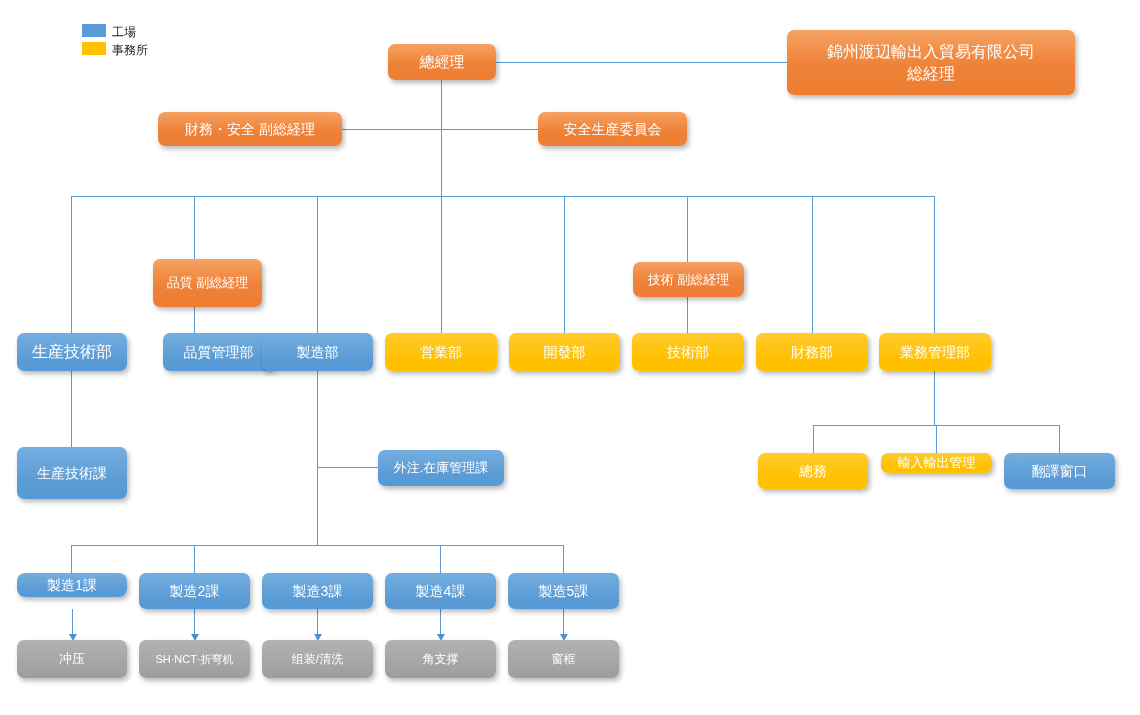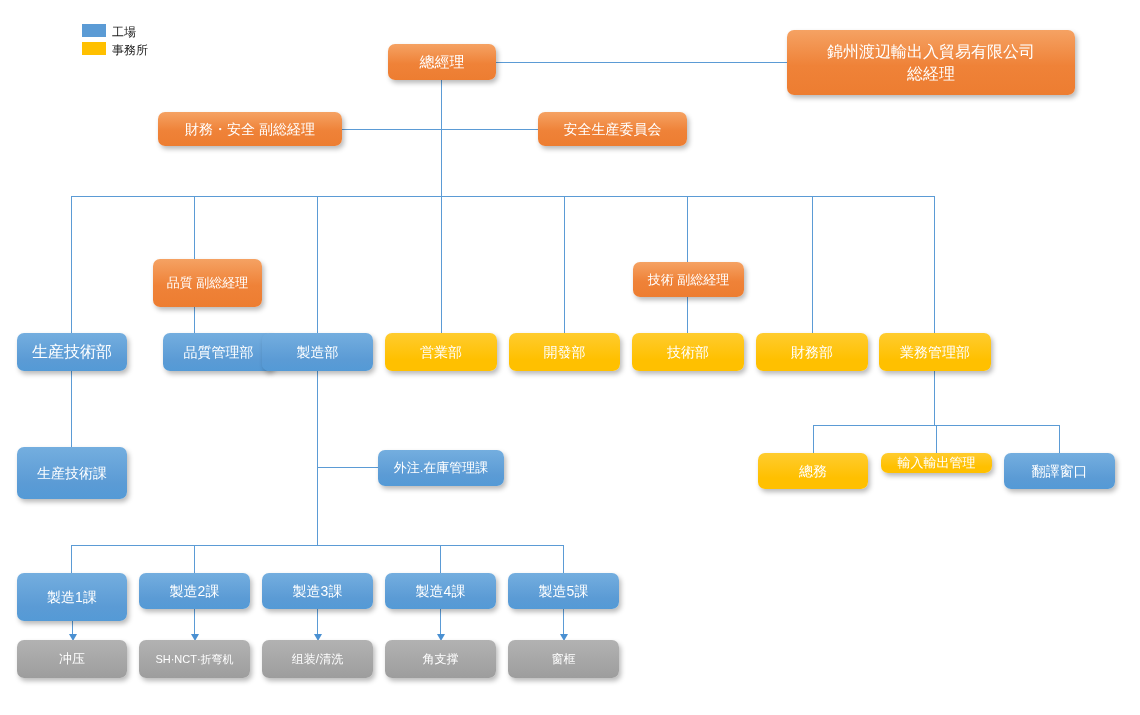--- a/index.html
+++ b/index.html
@@ -109,21 +109,21 @@
       <div class="node yellow" style="left: 385px; top: 333px; width: 112px; height: 38px; font-size: 14px;">営業部</div>
       <div class="node yellow" style="left: 509px; top: 333px; width: 111px; height: 38px; font-size: 14px;">開發部</div>
       <div class="node yellow" style="left: 632px; top: 333px; width: 112px; height: 38px; font-size: 14px;">技術部</div>
       <div class="node yellow" style="left: 756px; top: 333px; width: 112px; height: 38px; font-size: 14px;">財務部</div>
       <div class="node yellow" style="left: 879px; top: 333px; width: 112px; height: 38px; font-size: 14px;">業務管理部</div>
       <div class="node blue" style="left: 17px; top: 447px; width: 110px; height: 52px; font-size: 14px;">生産技術課</div>
       <div class="node blue" style="left: 378px; top: 450px; width: 126px; height: 36px; font-size: 13px;">外注.在庫管理課</div>
       <div class="node yellow" style="left: 758px; top: 453px; width: 110px; height: 36px; font-size: 14px;">總務</div>
       <div class="node yellow" style="left: 881px; top: 453px; width: 111px; height: 20px; font-size: 13px;">輸入輸出管理</div>
       <div class="node blue" style="left: 1004px; top: 453px; width: 111px; height: 36px; font-size: 14px;">翻譯窗口</div>
-      <div class="node blue" style="left: 17px; top: 573px; width: 110px; height: 48px; font-size: 14px;">製造1課</div>
+      <div class="node blue" style="left: 17px; top: 573px; width: 110px; height: 24px; font-size: 14px; border-radius: 8px;">製造1課</div>
       <div class="node blue" style="left: 139px; top: 573px; width: 111px; height: 36px; font-size: 14px;">製造2課</div>
       <div class="node blue" style="left: 262px; top: 573px; width: 111px; height: 36px; font-size: 14px;">製造3課</div>
       <div class="node blue" style="left: 385px; top: 573px; width: 111px; height: 36px; font-size: 14px;">製造4課</div>
       <div class="node blue" style="left: 508px; top: 573px; width: 111px; height: 36px; font-size: 14px;">製造5課</div>
       <div class="node gray" style="left: 17px; top: 640px; width: 110px; height: 38px; font-size: 13px;">冲压</div>
       <div class="node gray" style="left: 139px; top: 640px; width: 111px; height: 38px; font-size: 11px;">SH·NCT·折弯机</div>
       <div class="node gray" style="left: 262px; top: 640px; width: 111px; height: 38px; font-size: 12px;">组装/清洗</div>
       <div class="node gray" style="left: 385px; top: 640px; width: 111px; height: 38px; font-size: 12px;">角支撑</div>
       <div class="node gray" style="left: 508px; top: 640px; width: 111px; height: 38px; font-size: 12px;">窗框</div>
     </div>

